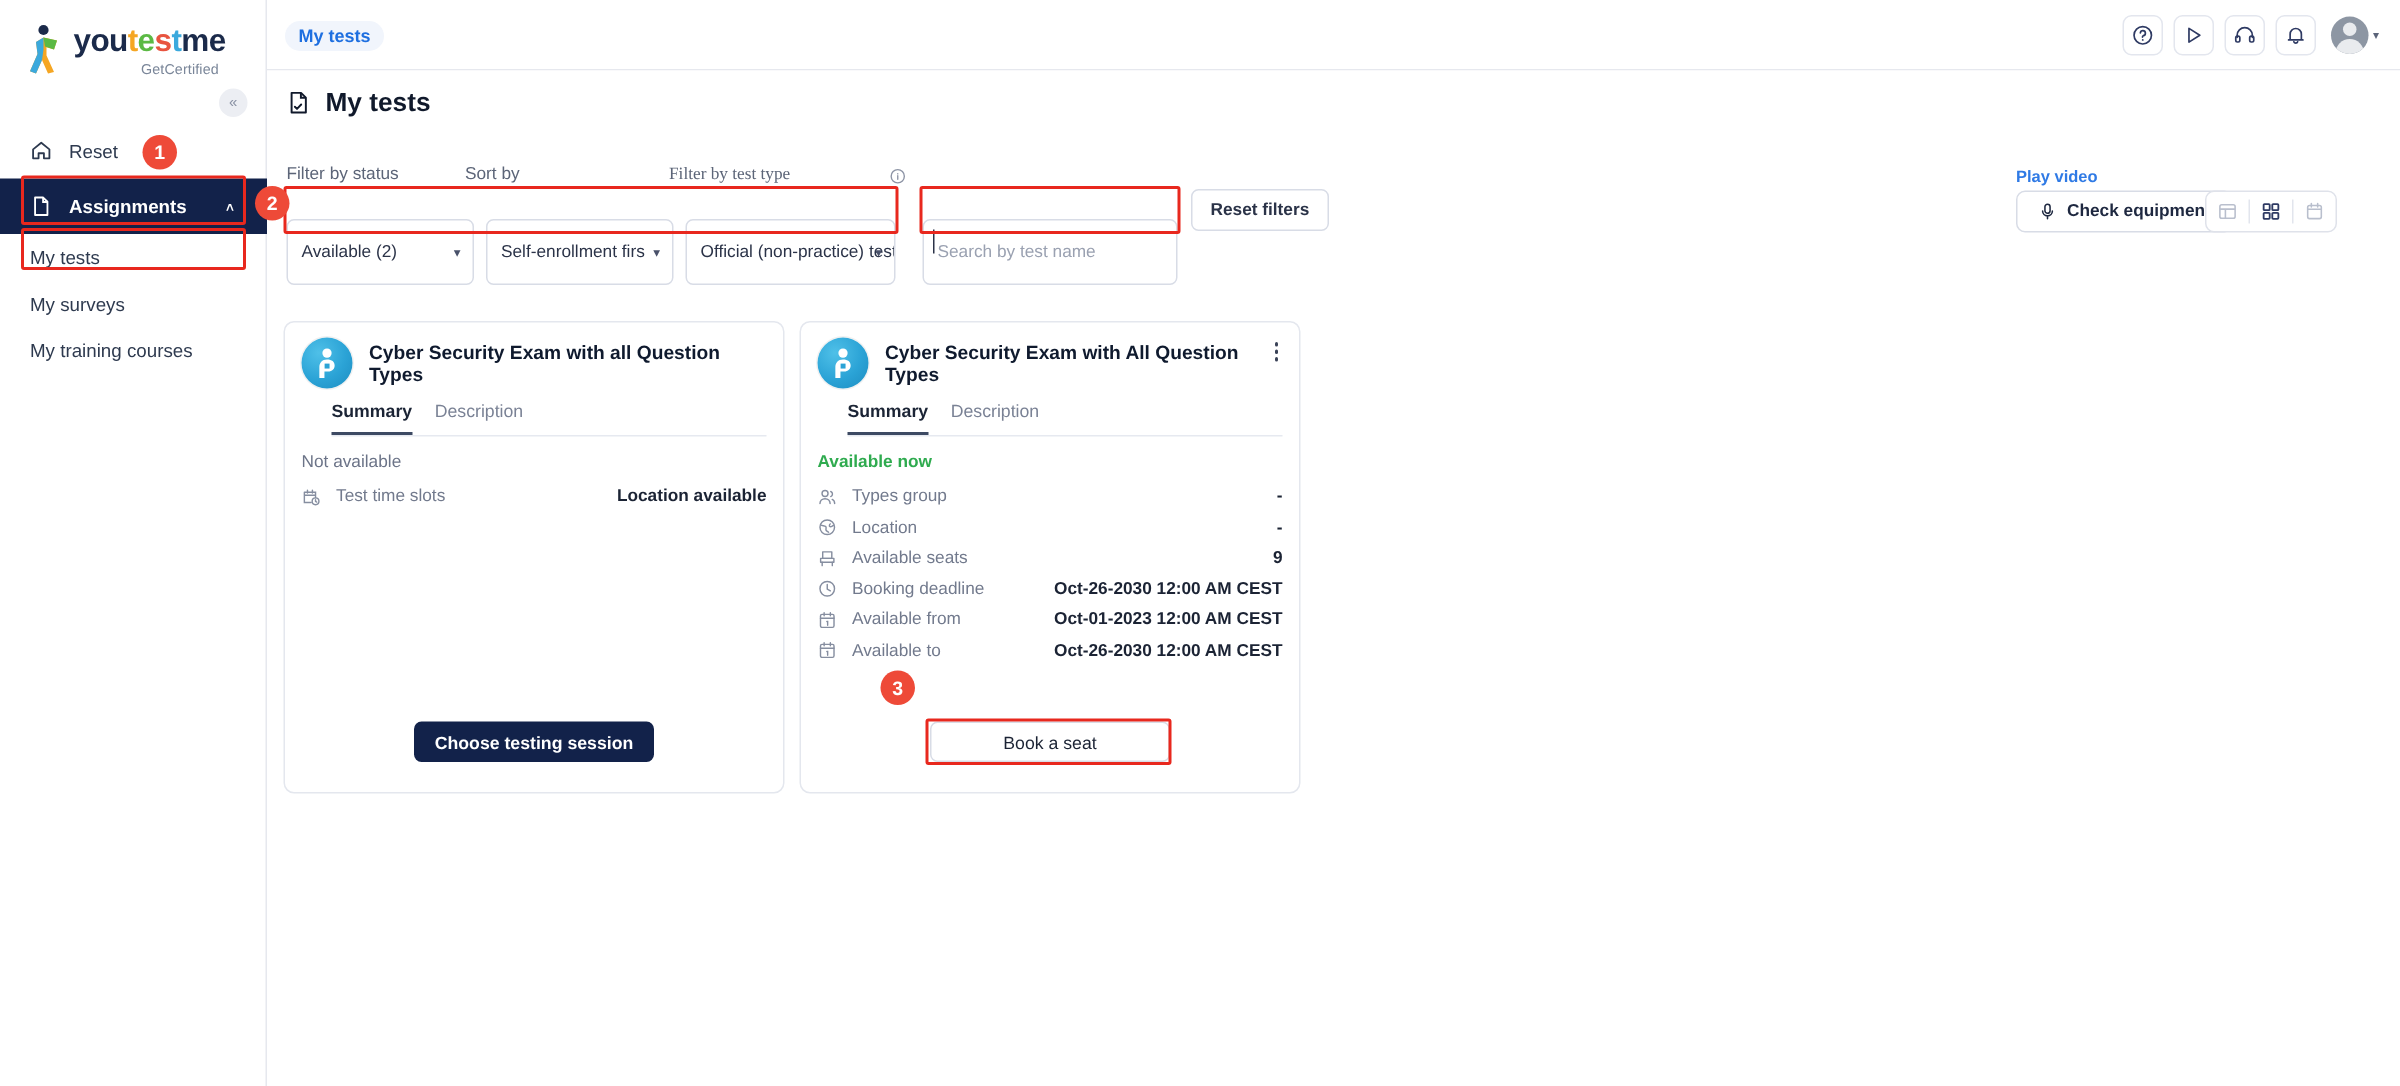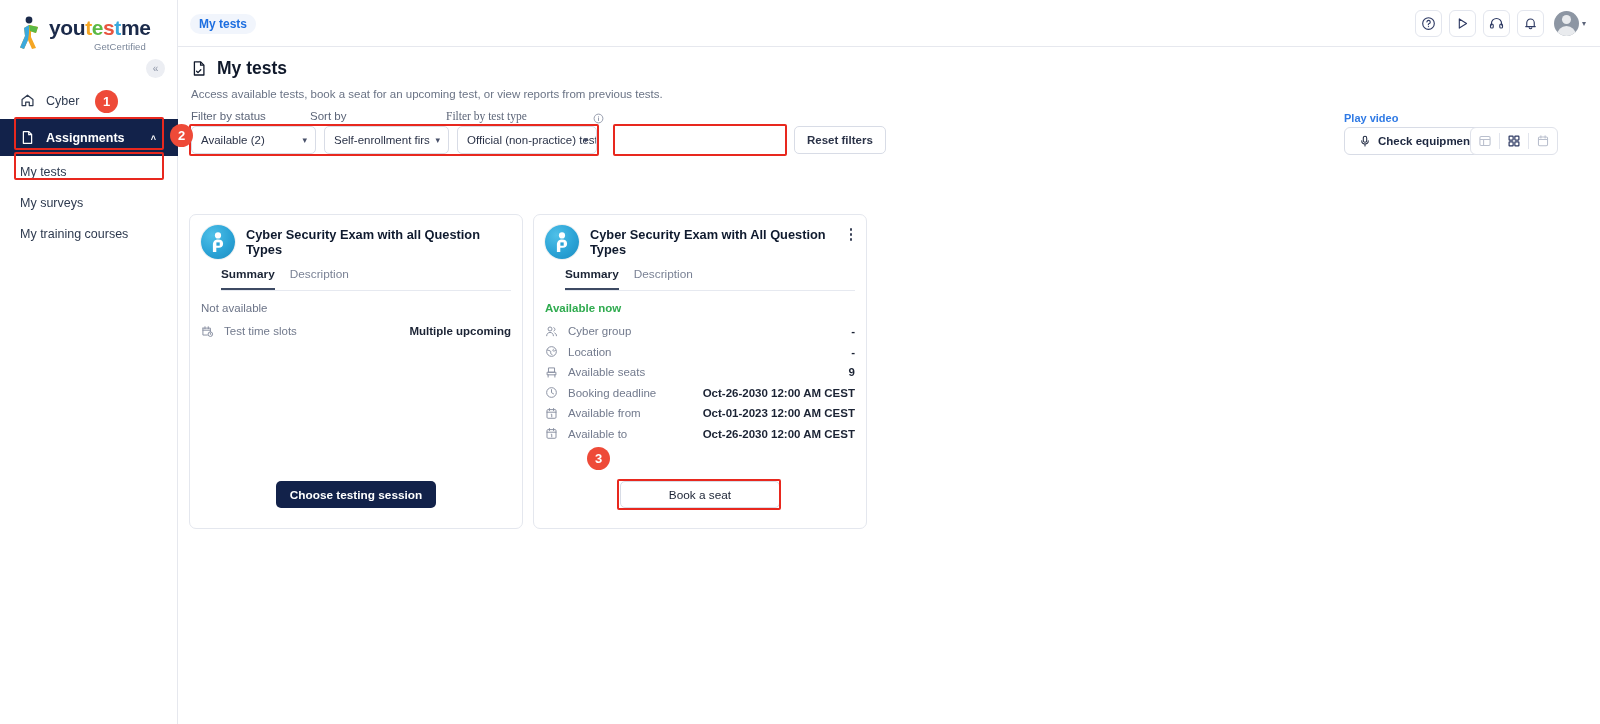--- a/index.html
+++ b/index.html
@@ -121,25 +121,25 @@
   .page-sub {
     position: absolute; left: 13px; top: 41px;
     font-size: 11.5px; color: #6a7385;
   }
 
   
   .flt-label {
     position: absolute; font-size: 11.5px; color: #5c6578;
   }
   .ctl {
-    position: absolute; height: 28px;
+    position: absolute; height: 44px;
     border: 1px solid #d8dce6; border-radius: 5px; background: #fff;
     font-size: 11.5px; color: #2b3348;
     display: flex; align-items: center; padding: 0 9px;
-    cursor: pointer; overflow: hidden; white-space: nowrap;
+    cursor: pointer; overflow: hidden; white-space: nowrap; margin-top: 20px;
   }
   .ctl .dd-chev { position: absolute; right: 8px; font-size: 9px; color: #49516a; }
   .ctl.search { color: #9aa1b1; cursor: text; }
   .ctl.search .caretline {
     position: absolute; left: 6px; top: 6px; width: 1px; height: 16px; background: #2b3348;
   }
   .btn-reset {
     position: absolute; height: 28px;
     border: 1px solid #d8dce6; border-radius: 5px; background: #fff;
     font-size: 11.5px; font-weight: bold; color: #2b3348;
@@ -237,21 +237,21 @@
   </div>
 
   <div class="collapse-btn">«</div>
 
   <div class="nav">
 
     <div class="nav-item">
       <svg class="nav-ico" viewBox="0 0 16 16" fill="none" stroke="#2e3a4f" stroke-width="1.3">
         <path d="M2.2 7 L8 2.3 L13.8 7 V13.4 H9.9 V9.8 H6.1 V13.4 H2.2 Z" stroke-linejoin="round"></path>
       </svg>
-      <span>Cyber</span>
+      <span>Reset</span>
     </div>
 
     <div class="nav-item active">
       <svg class="nav-ico" viewBox="0 0 16 16" fill="none" stroke="#ffffff" stroke-width="1.3">
         <path d="M3.6 1.8 H9.4 L12.4 4.8 V14.2 H3.6 Z" stroke-linejoin="round"></path>
         <path d="M9.3 1.9 V5 H12.3"></path>
       </svg>
       <span>Assignments</span>
       <span class="chev">˄</span>
     </div>
@@ -314,21 +314,20 @@
 
   <div class="page-title">
     <svg width="17" height="17" viewBox="0 0 17 17" fill="none" stroke="#10192b" stroke-width="1.3">
       <path d="M3.4 1.9h6.3l3.2 3.2v9.9H3.4Z" stroke-linejoin="round"></path>
       <path d="M9.6 2v3.2h3.2"></path>
         <path d="M5.6 11.2l1.4 1.4 2.8-2.9" stroke-linecap="round" stroke-linejoin="round"></path>
     </svg>
     <span>My tests</span>
   </div>
 
-  <div class="page-sub">Access available tests, book a seat for an upcoming test, or view reports from previous tests.</div>
 
   <div class="flt-label" style="left:13px; top:63px;">Filter by status</div>
   <div class="flt-label" style="left:132px; top:63px;">Sort by</div>
   <div class="flt-label" style="left:268px; top:63px;font-family:Liberation Serif, serif;">Filter by test type</div>
   <div style="position:absolute; left:415px; top:63px;">
     <svg width="11" height="11" viewBox="0 0 12 12" fill="none" stroke="#8d94a5" stroke-width="1">
         <circle cx="6" cy="6" r="4.8"></circle>
         <path d="M6 4.1v.2M6 5.6v2.6" stroke-linecap="round"></path>
       </svg>
   </div>
@@ -341,20 +340,24 @@
   <div class="ctl" style="left:146px; top:79px; width:125px;">
     <span>Self-enrollment firs</span>
     <span class="dd-chev">▾</span>
   </div>
 
   <div class="ctl" style="left:279px; top:79px; width:140px;">
     <span>Official (non-practice) test</span>
     <span class="dd-chev">▾</span>
   </div>
 
+  <div class="ctl search" style="left:437px; top:79px; width:170px;" title="Search by test name">
+    <span class="caretline"></span>
+    <span>Search by test name</span>
+  </div>
 
   <div class="btn-reset" style="left:616px; top:79px;">Reset filters</div>
 
   <div class="hl" style="left:11px; top:77px; width:410px; height:32px;"></div>
   <div class="hl" style="left:435px; top:77px; width:174px; height:32px;"></div>
 
   <div class="playvideo" style="left:1166px; top:65px;">Play video</div>
 
   <div class="btn-equip" style="left:1166px; top:80px;">
     <svg width="12" height="12" viewBox="0 0 14 14" fill="none" stroke="#1e2840" stroke-width="1.2">
@@ -411,21 +414,21 @@
     <div class="rows">
       <div class="row">
         <span class="r-ico">
           <svg width="13" height="13" viewBox="0 0 15 15" fill="none" stroke="currentColor" stroke-width="1.1">
             <path d="M2.2 3.6h8.6v4.2M2.2 3.6v8h5.2M2.2 6h8.6M4.6 2v2.3M8.4 2v2.3" stroke-linecap="round"></path>
             <circle cx="10.8" cy="10.6" r="2.6"></circle>
               <path d="M10.8 9.4v1.3l.9.5" stroke-linecap="round"></path>
           </svg>
         </span>
         <span class="r-lab">Test time slots</span>
-        <span class="r-val">Multiple upcoming</span>
+        <span class="r-val">Location available</span>
       </div>
     </div>
 
     <div class="card-cta cta-primary">Choose testing session</div>
   </div>
 
   <div class="card" style="left:355px;">
     <div class="card-head">
       <div class="card-ava">
         <svg width="18" height="22" viewBox="0 0 18 22">
@@ -452,21 +455,21 @@
     <div class="rows">
 
       <div class="row">
         <span class="r-ico">
           <svg width="13" height="13" viewBox="0 0 15 15" fill="none" stroke="currentColor" stroke-width="1.1">
             <circle cx="5.8" cy="4.6" r="2.3"></circle>
               <path d="M1.9 12.4c0-2.3 1.7-3.8 3.9-3.8s3.9 1.5 3.9 3.8" stroke-linecap="round"></path>
             <path d="M10.2 3.1a2.1 2.1 0 0 1 0 3.9M11.3 9.2c1.2.5 1.9 1.6 1.9 3.2" stroke-linecap="round"></path>
           </svg>
         </span>
-        <span class="r-lab">Cyber group</span>
+        <span class="r-lab">Types group</span>
         <span class="r-val">-</span>
       </div>
 
       <div class="row">
         <span class="r-ico">
           <svg width="13" height="13" viewBox="0 0 15 15" fill="none" stroke="currentColor" stroke-width="1.1">
             <circle cx="7.5" cy="7.5" r="5.6"></circle>
               <path d="M2.3 5.6c1.6 1 3 .4 4 1.4.9.9-.3 2 .4 3 .5.7 1.6.6 2 1.7"></path>
             <path d="M12.6 6c-1.2.3-2 1.4-3 1-.9-.4-.4-1.8.5-2.4"></path>
           </svg>

